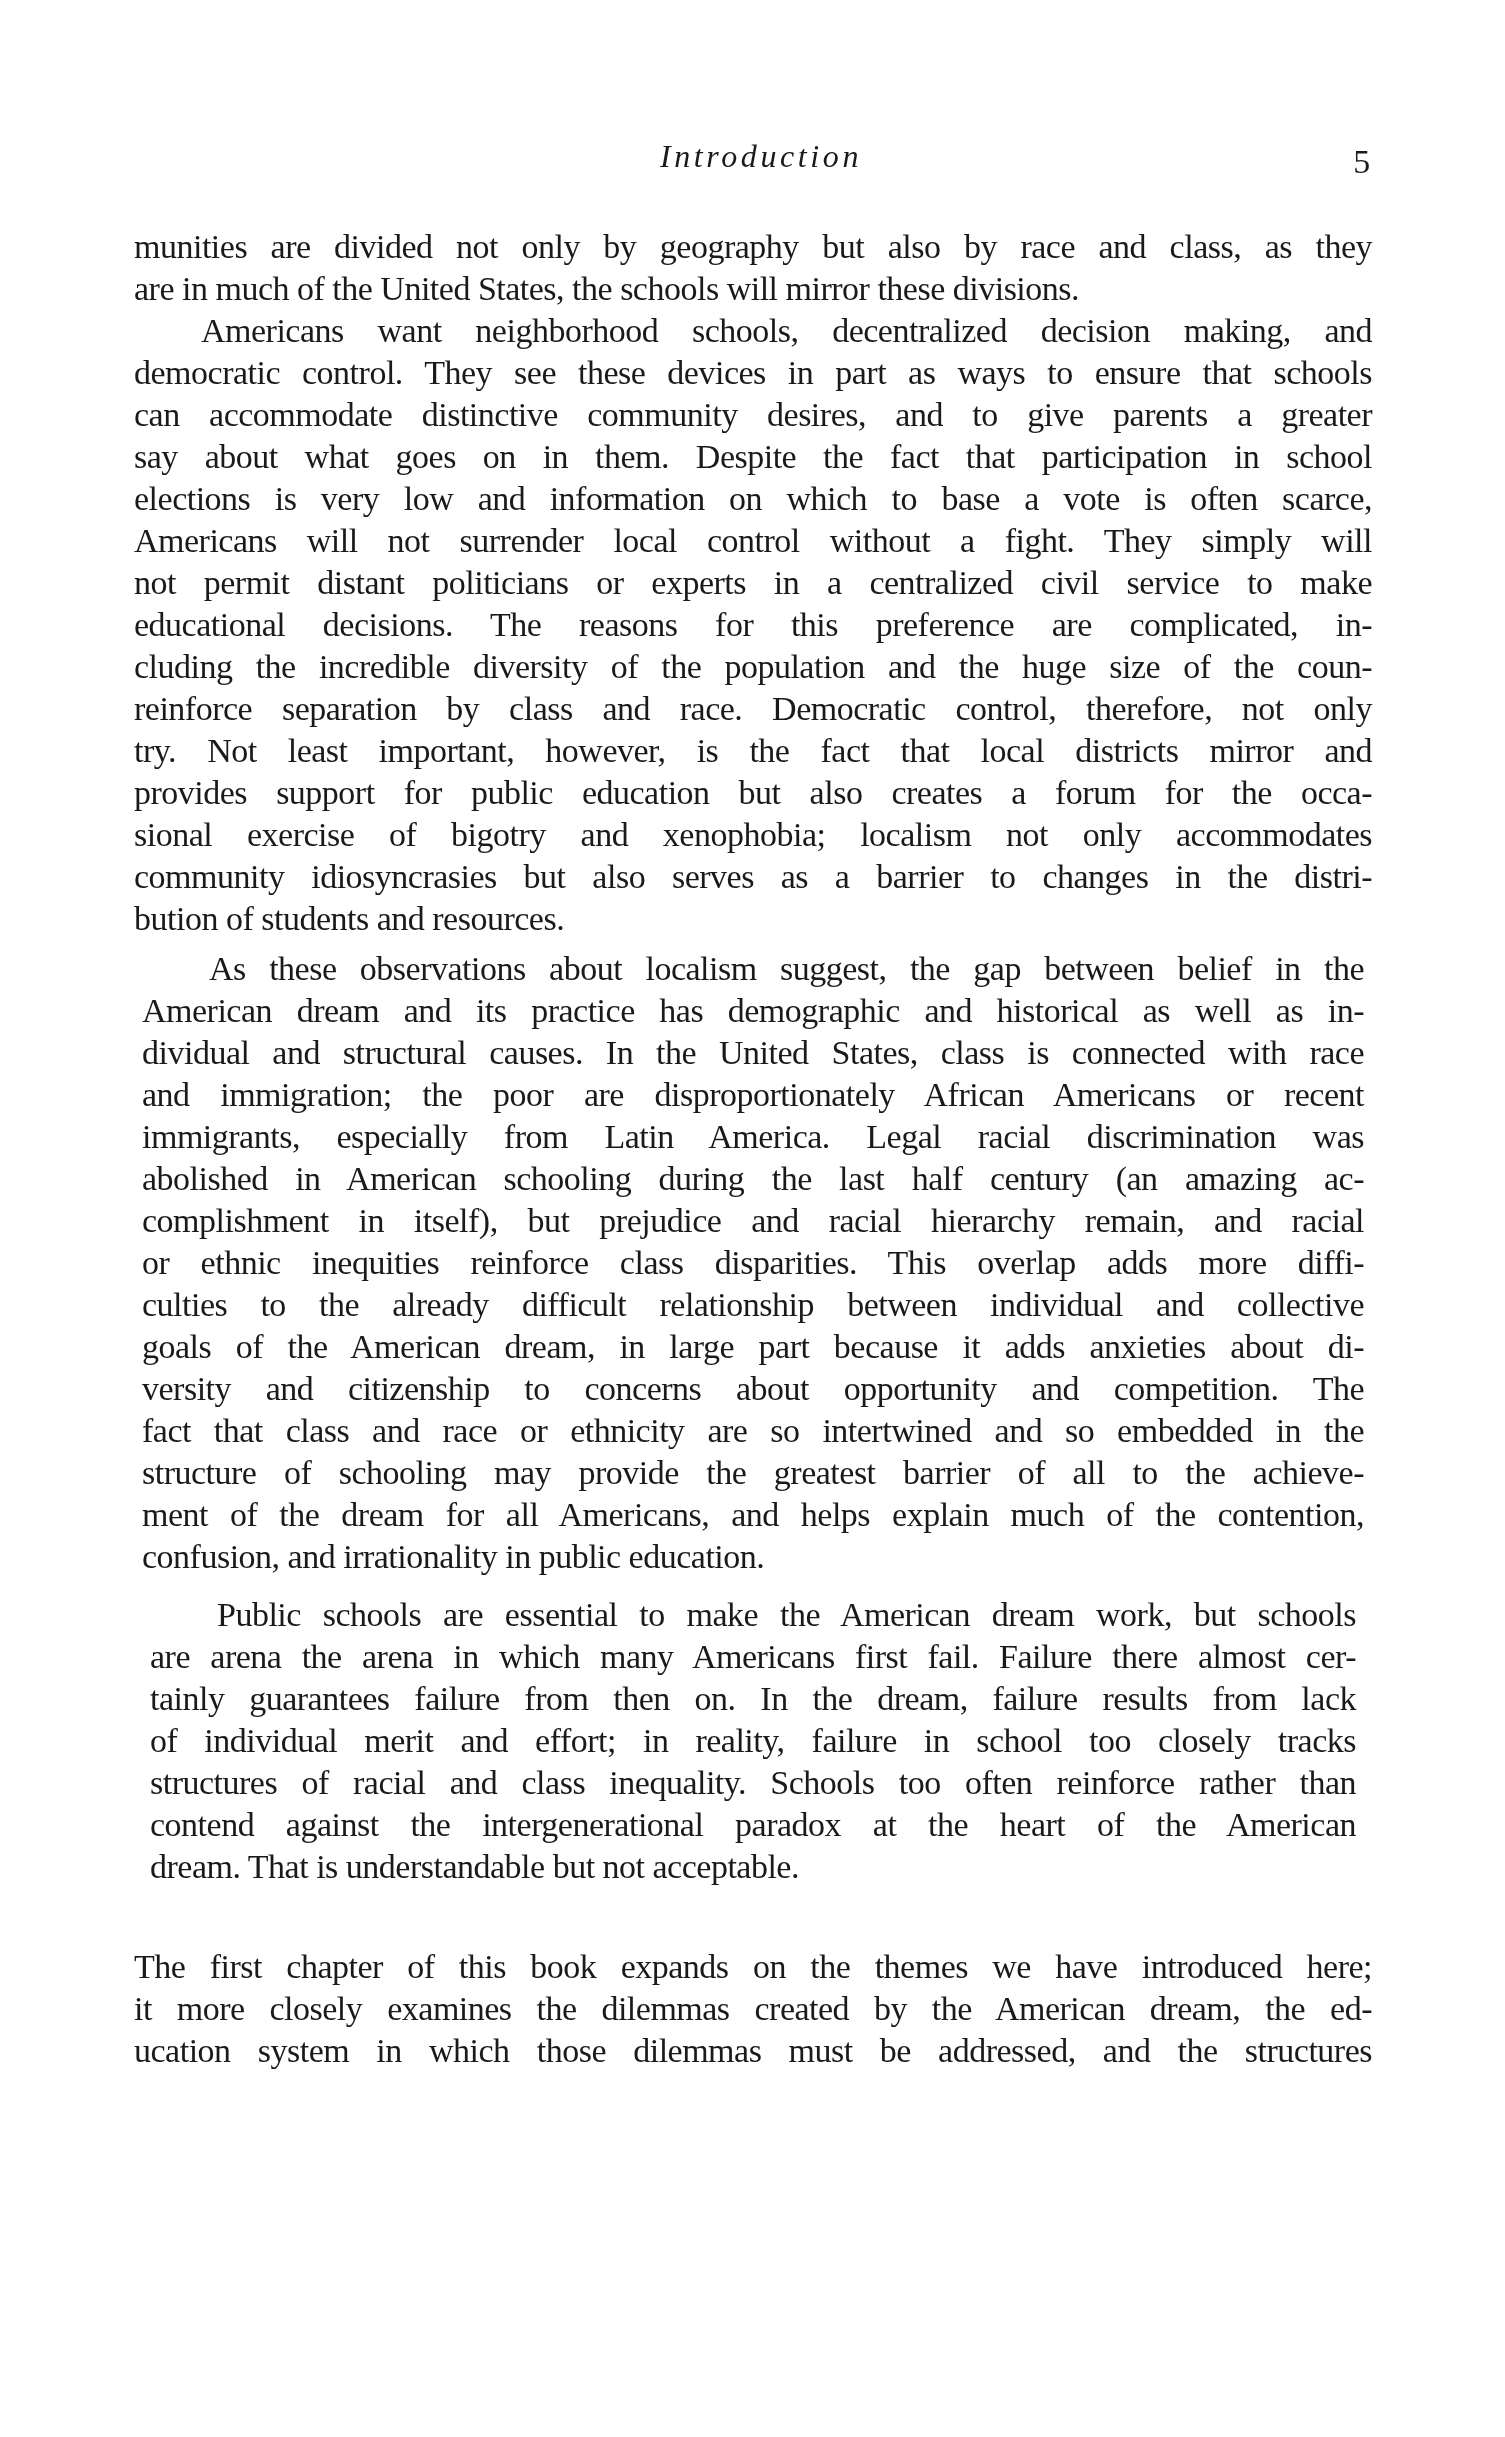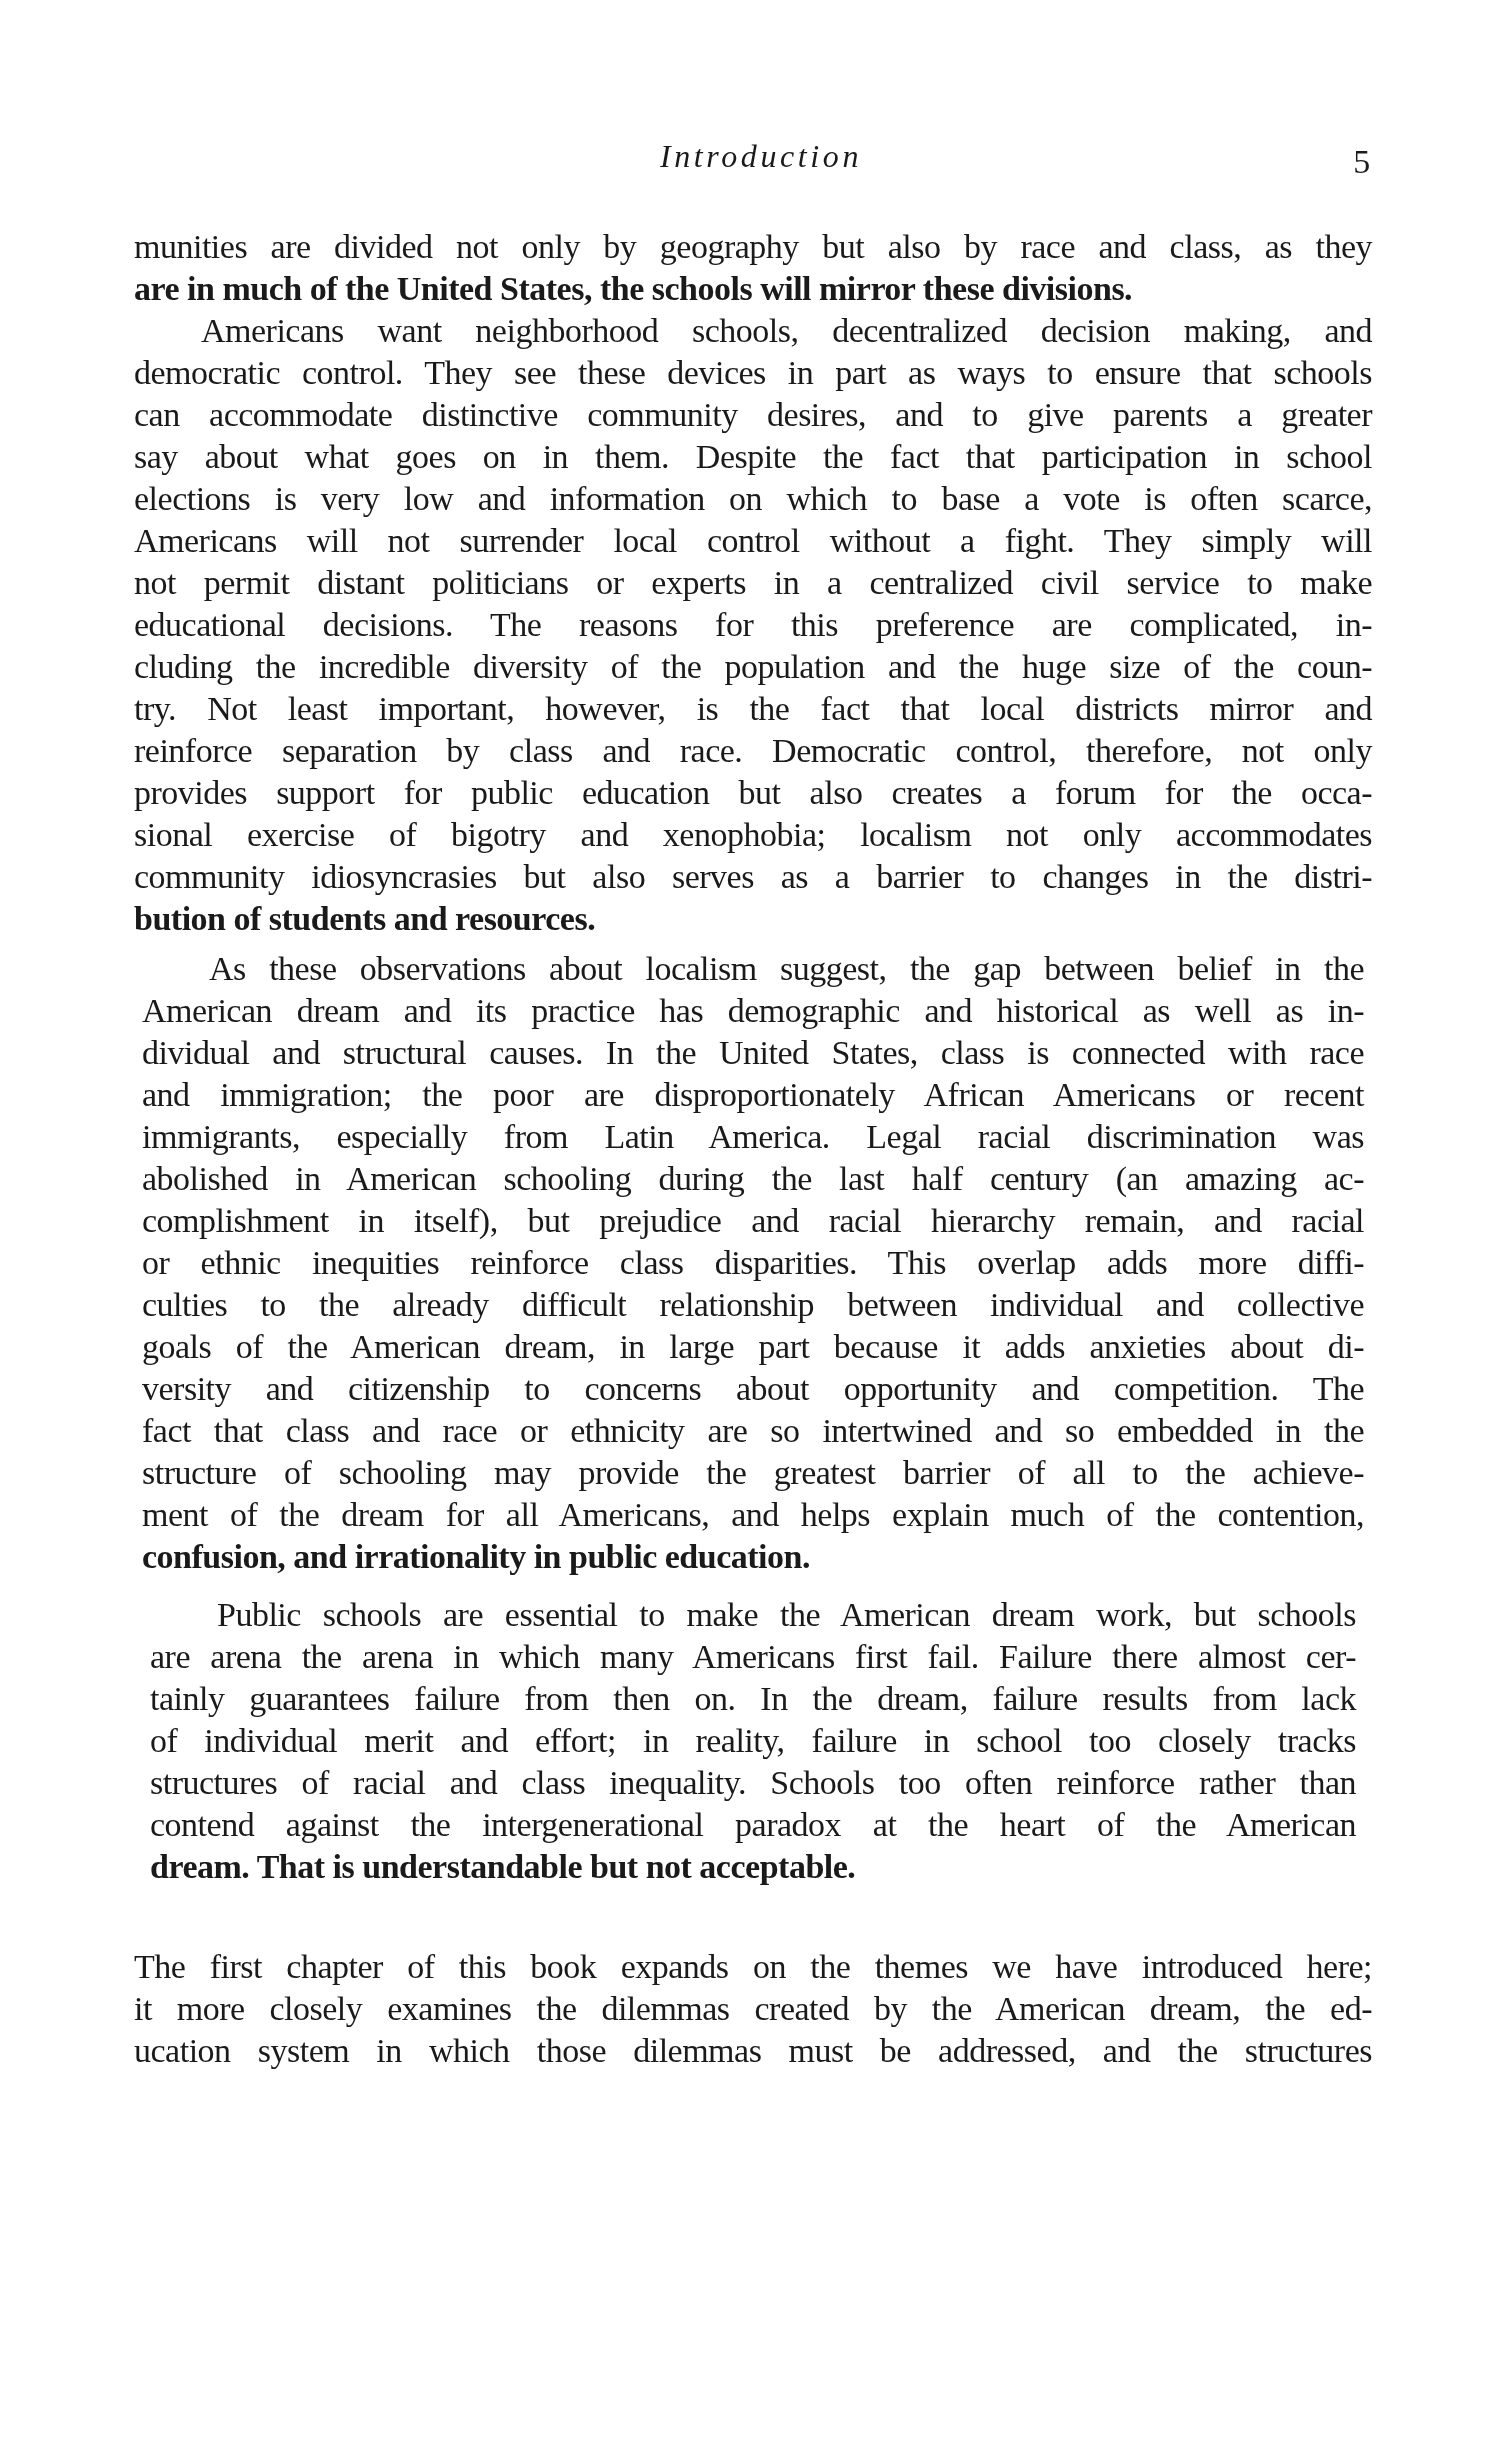--- a/index.html
+++ b/index.html
@@ -56,21 +56,20 @@
       text-align-last: justify;
       letter-spacing: -0.5px;
       word-spacing: 0px;
       overflow: visible;
     }
     .line.indent {
       padding-left: 67px;
     }
     .line.last {
       text-align-last: left;
-      font-weight: bold;
     }
     .section-gap {
       height: 42px;
     }
   </style>
 </head>
 <body>
 
 <header class="running-head">
   <div class="running-title">Introduction</div>
@@ -87,22 +86,22 @@
   <p style="margin:0">
     <span class="line indent">Americans want neighborhood schools, decentralized decision making, and</span>
     <span class="line">democratic control. They see these devices in part as ways to ensure that schools</span>
     <span class="line">can accommodate distinctive community desires, and to give parents a greater</span>
     <span class="line">say about what goes on in them. Despite the fact that participation in school</span>
     <span class="line">elections is very low and information on which to base a vote is often scarce,</span>
     <span class="line">Americans will not surrender local control without a fight. They simply will</span>
     <span class="line">not permit distant politicians or experts in a centralized civil service to make</span>
     <span class="line">educational decisions. The reasons for this preference are complicated, in-</span>
     <span class="line">cluding the incredible diversity of the population and the huge size of the coun-</span>
+    <span class="line">reinforce separation by class and race. Democratic control, therefore, not only</span>
     <span class="line">try. Not least important, however, is the fact that local districts mirror and</span>
-    <span class="line">reinforce separation by class and race. Democratic control, therefore, not only</span>
     <span class="line">provides support for public education but also creates a forum for the occa-</span>
     <span class="line">sional exercise of bigotry and xenophobia; localism not only accommodates</span>
     <span class="line">community idiosyncrasies but also serves as a barrier to changes in the distri-</span>
     <span class="line last">bution of students and resources.</span>
   </p>
 
   <p style="margin:8px">
     <span class="line indent">As these observations about localism suggest, the gap between belief in the</span>
     <span class="line">American dream and its practice has demographic and historical as well as in-</span>
     <span class="line">dividual and structural causes. In the United States, class is connected with race</span>

